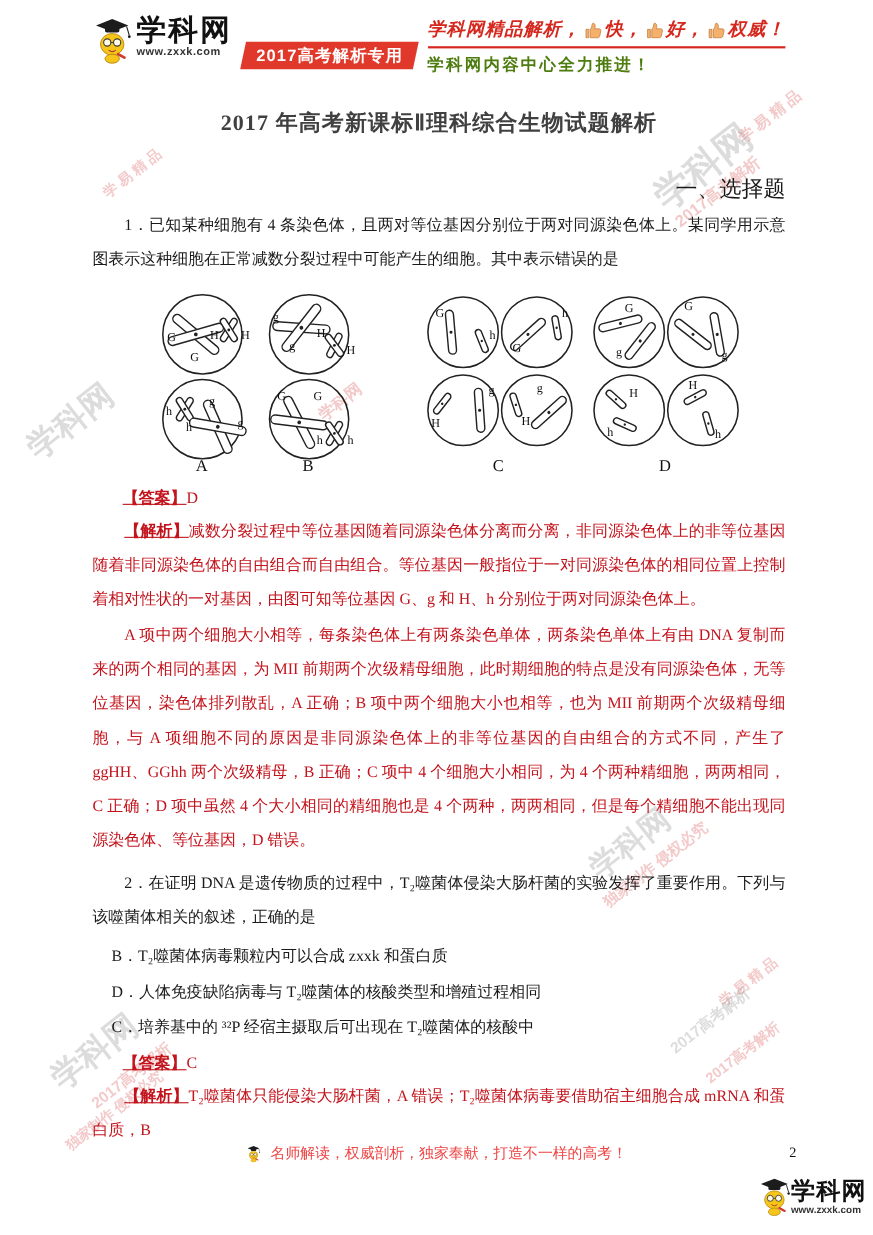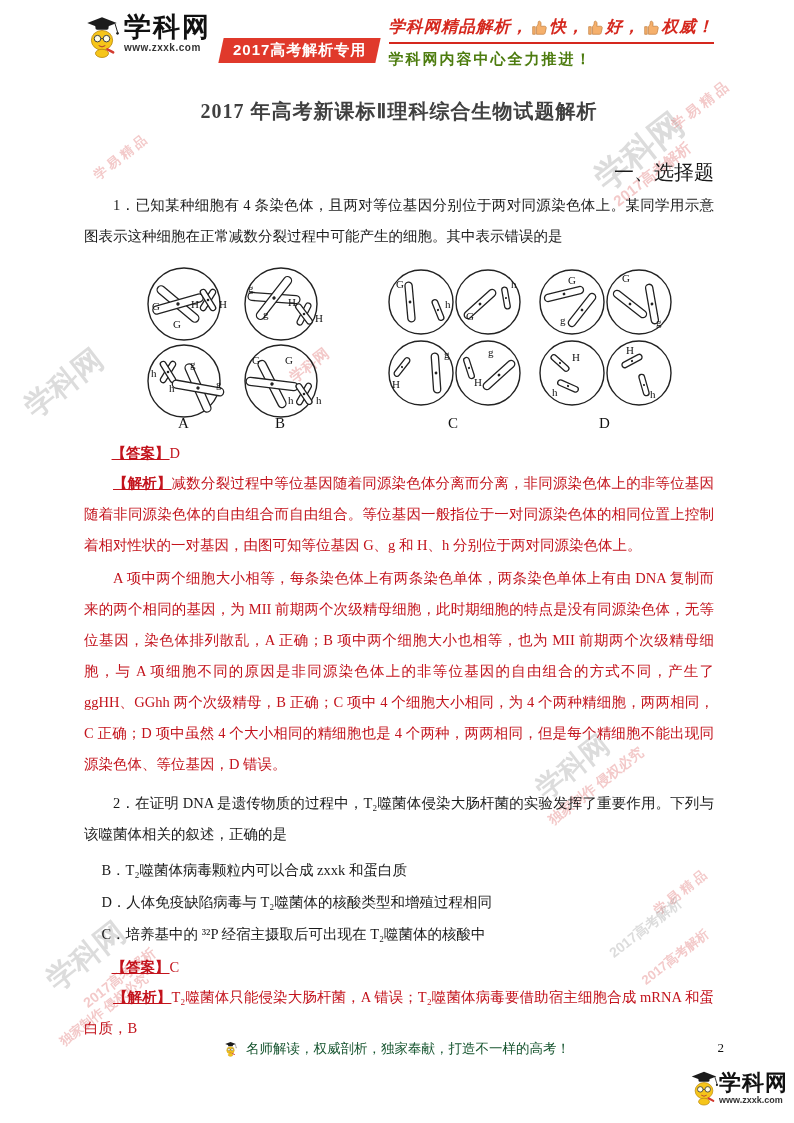--- a/index.html
+++ b/index.html
@@ -36,21 +36,21 @@
   
   .fig-wrap{margin:10px 0 2px 52px;}
   .fig-wrap svg{display:block;}
   .gene{font-size:11px;fill:#111;font-family:"Liberation Serif",serif;}
   .optlab{font-size:15px;fill:#111;font-family:"Liberation Serif",serif;}
   .chr{fill:#fff;stroke:#222;stroke-width:1.3px;}
   .cellc{fill:none;stroke:#222;stroke-width:1.4px;}
 
   
   .footer-line{position:absolute;left:0;right:0;top:1040px;display:flex;justify-content:center;align-items:center;
-        gap:9px;font-size:13.5px;color:#14532d;z-index:3;}
+        gap:9px;font-size:13.5px;color:#ef4444;z-index:3;}
   .mini-mascot{width:13px;height:16px;}
   .page-num{position:absolute;right:70px;top:1040px;font-size:13px;color:#111;z-index:3;}
   .bottom-logo{position:absolute;right:6px;top:1068px;display:flex;align-items:center;z-index:3;}
   .bottom-logo .mascot-sm{width:30px;height:40px;}
   .bl-name{font-family:"Liberation Sans",sans-serif;font-weight:900;font-size:22px;letter-spacing:1px;color:#111;line-height:24px;}
   .bl-url{font-family:"Liberation Sans",sans-serif;font-weight:700;font-size:9px;color:#333;}
 
   
   .wm{position:absolute;z-index:1;transform:rotate(-38deg);transform-origin:left top;white-space:nowrap;
       font-family:"Liberation Sans",sans-serif;font-weight:700;pointer-events:none;}

